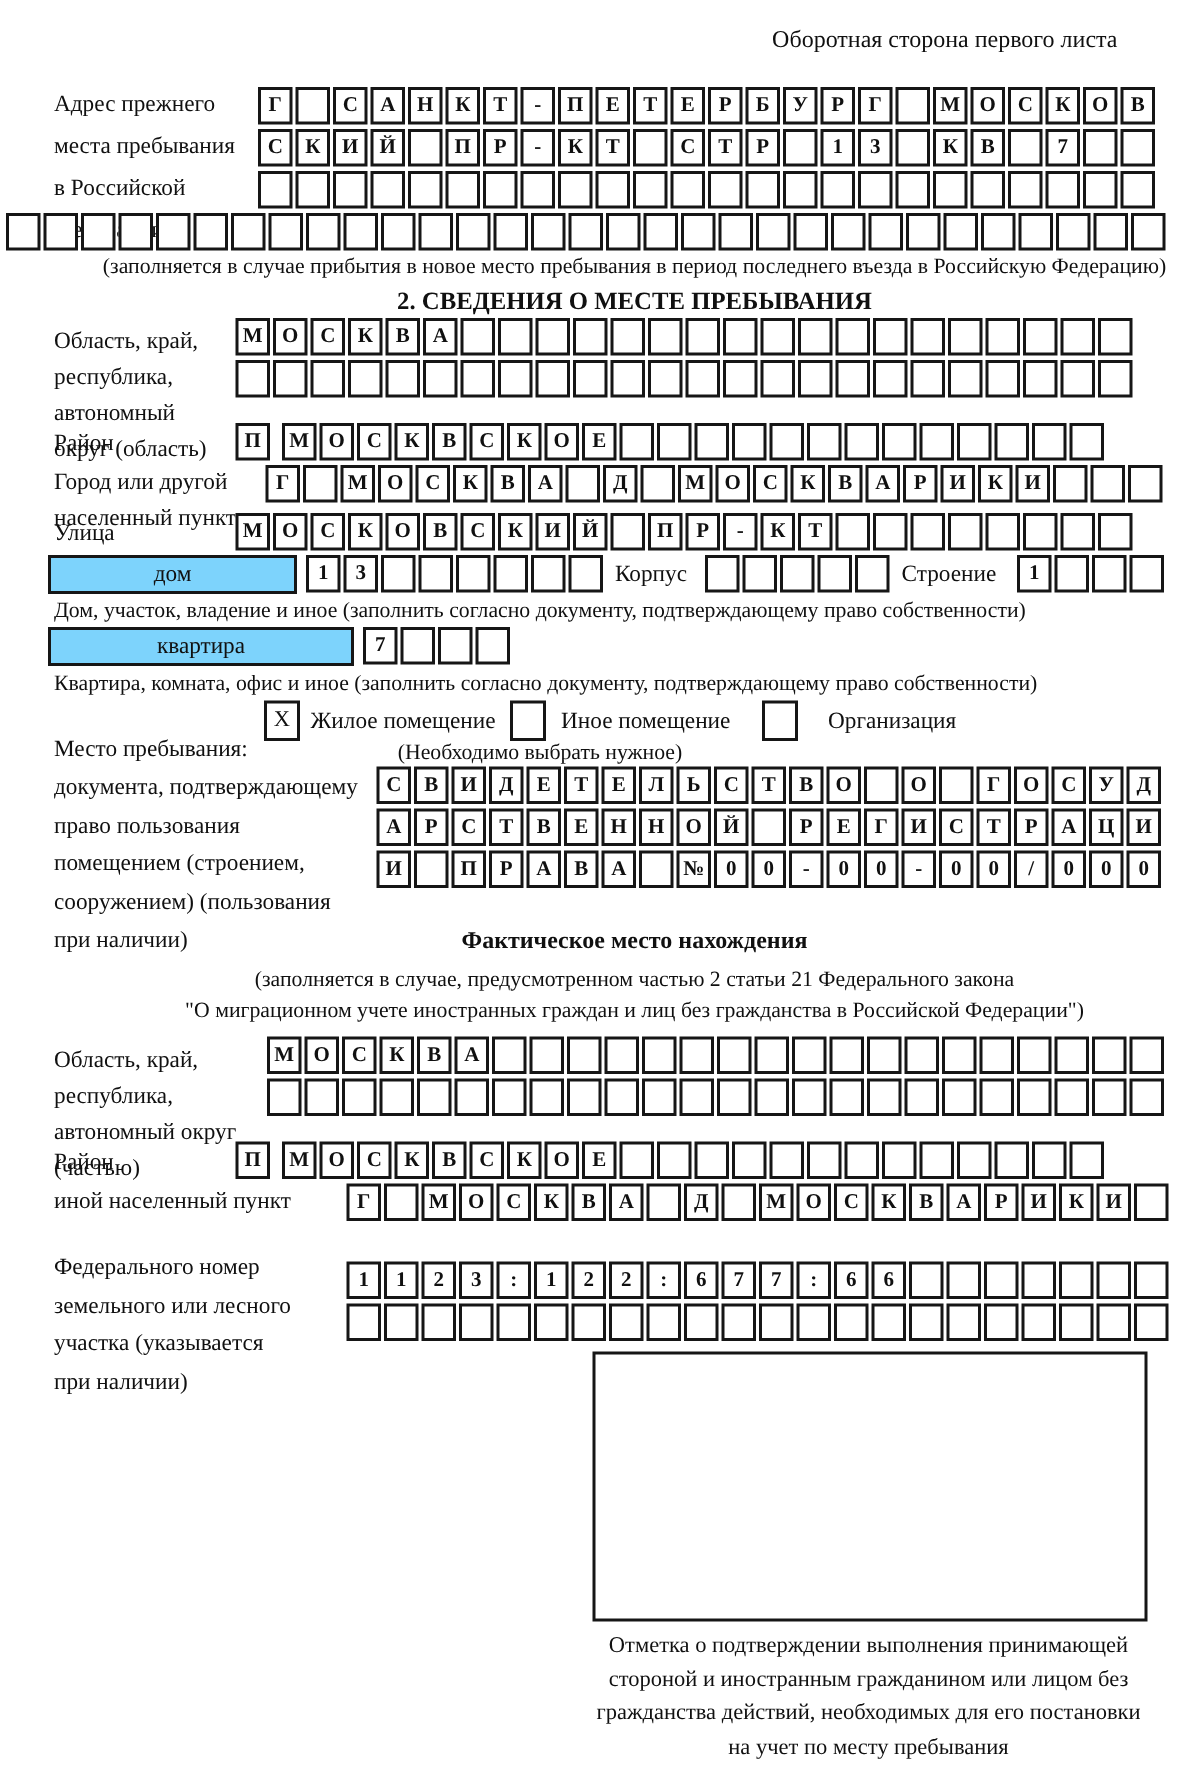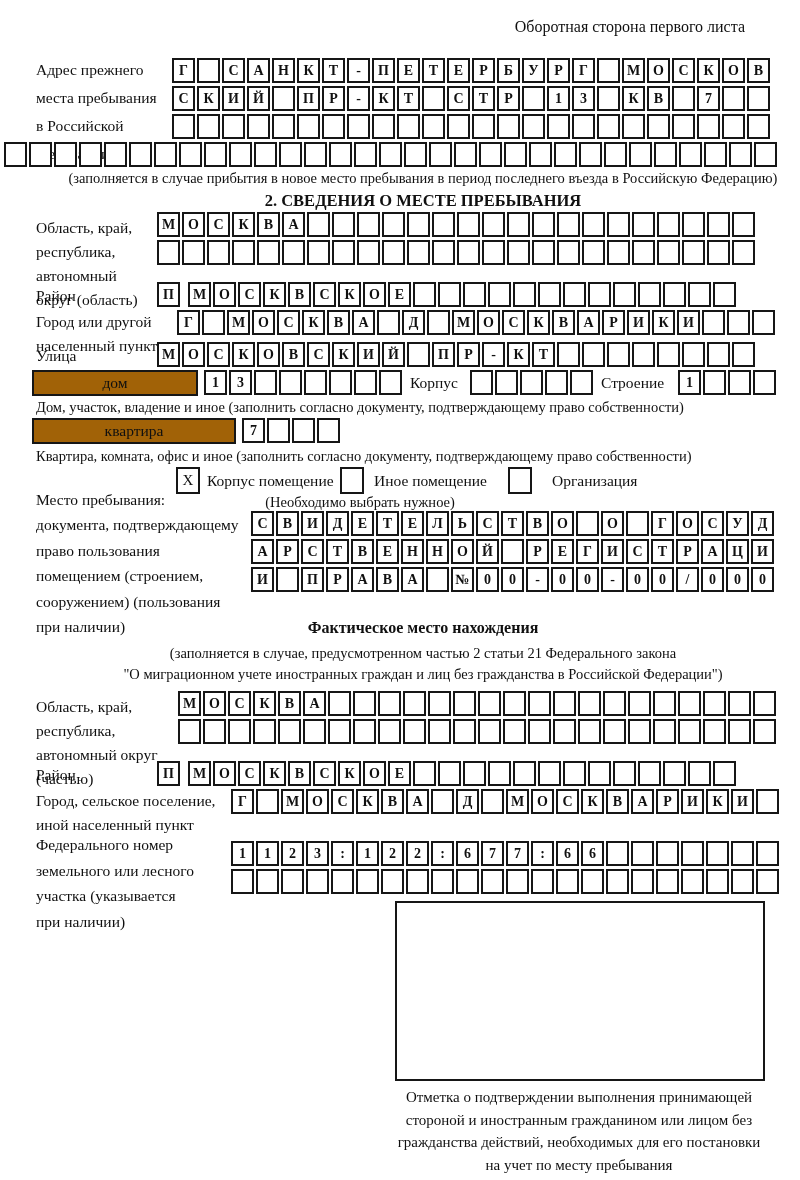--- a/index.html
+++ b/index.html
@@ -17,21 +17,21 @@
     background:#fff;
   }
   .label{font-size:15.5px;line-height:24px;white-space:nowrap;}
   .lh28 div{line-height:28px;}
   .lh25 div{line-height:25.5px;}
   .note{font-size:14.5px;white-space:nowrap;}
   .center{width:800px;text-align:center;padding-left:23px;}
   .title{font-weight:bold;font-size:16.5px;}
   .wbox{
     box-sizing:content-box;border:2px solid #161616;height:22px;
-    text-align:center;font-size:15.5px;line-height:22px;background:#a16207;
+    text-align:center;font-size:15.5px;line-height:22px;background:#7dd3fc;
   }
   .checkbox{
     box-sizing:content-box;width:20px;height:23px;border:2px solid #161616;
     text-align:center;font-size:15px;line-height:23px;background:#fff;
   }
   .stampbox{box-sizing:content-box;border:2px solid #161616;background:#fff;}
   .caption{font-size:15px;line-height:22.5px;text-align:center;}
 </style>
 </head>
 <body>
@@ -338,21 +338,21 @@
 <div class="abs cells" style="left:242px;top:418px;">
     <span class="cell">7</span>
     <span class="cell"></span>
     <span class="cell"></span>
     <span class="cell"></span>
   </div>
 <div class="abs note" style="left:36px;top:448px;">Квартира, комната, офис и иное (заполнить согласно документу, подтверждающему право собственности)</div>
 
 <div class="abs label" style="left:36px;top:469px;margin-top:19px;">Место пребывания:</div>
 <div class="abs checkbox" style="left:176px;top:467px;">X</div>
-<div class="abs label" style="left:207px;top:469px;">Корпус помещение</div>
+<div class="abs label" style="left:207px;top:469px;">Жилое помещение</div>
 <div class="abs checkbox" style="left:340px;top:467px;"></div>
 <div class="abs label" style="left:374px;top:469px;">Иное помещение</div>
 <div class="abs checkbox" style="left:508px;top:467px;"></div>
 <div class="abs label" style="left:552px;top:469px;">Организация</div>
 <div class="abs note" style="left:0;top:494px;width:720px;text-align:center;">(Необходимо выбрать нужное)</div>
 
 <div class="abs label lh25" style="left:36px;top:512px;">
     <div>документа, подтверждающему</div>
     <div>право пользования</div>
     <div>помещением (строением,</div>
@@ -515,21 +515,20 @@
     <span class="cell"></span>
     <span class="cell"></span>
     <span class="cell"></span>
     <span class="cell"></span>
     <span class="cell"></span>
     <span class="cell"></span>
     <span class="cell"></span>
   </div>
 
 <div class="abs label" style="left:36px;top:789px;">
-    <div>Город, сельское поселение,</div>
     <div>иной населенный пункт</div>
   </div>
 <div class="abs cells" style="left:231px;top:789px;">
     <span class="cell">Г</span>
     <span class="cell"></span>
     <span class="cell">М</span>
     <span class="cell">О</span>
     <span class="cell">С</span>
     <span class="cell">К</span>
     <span class="cell">В</span>

